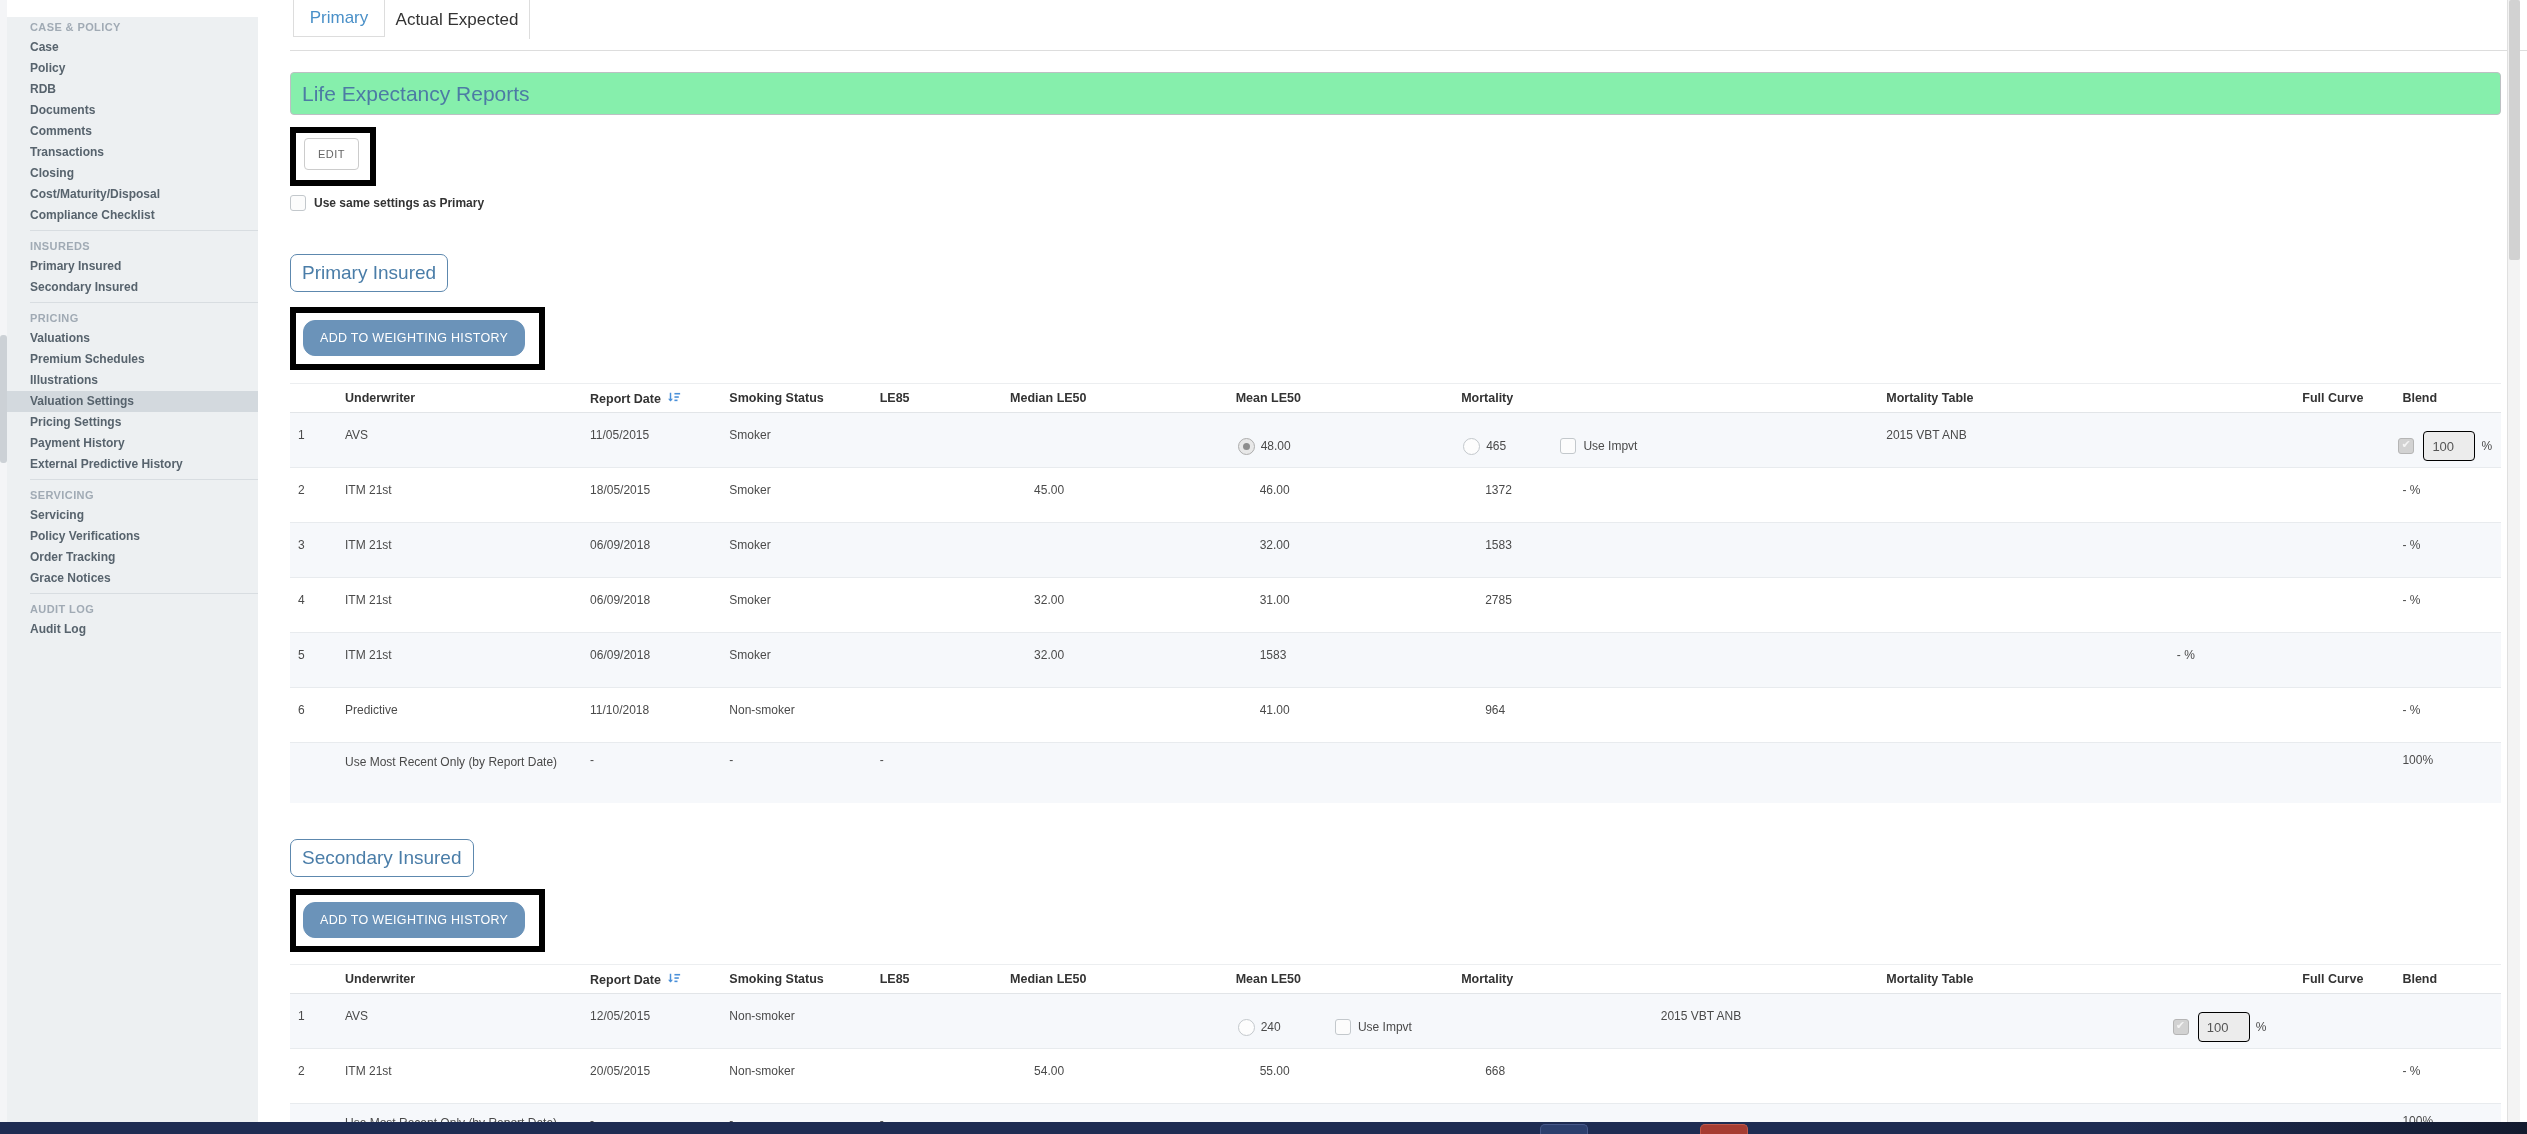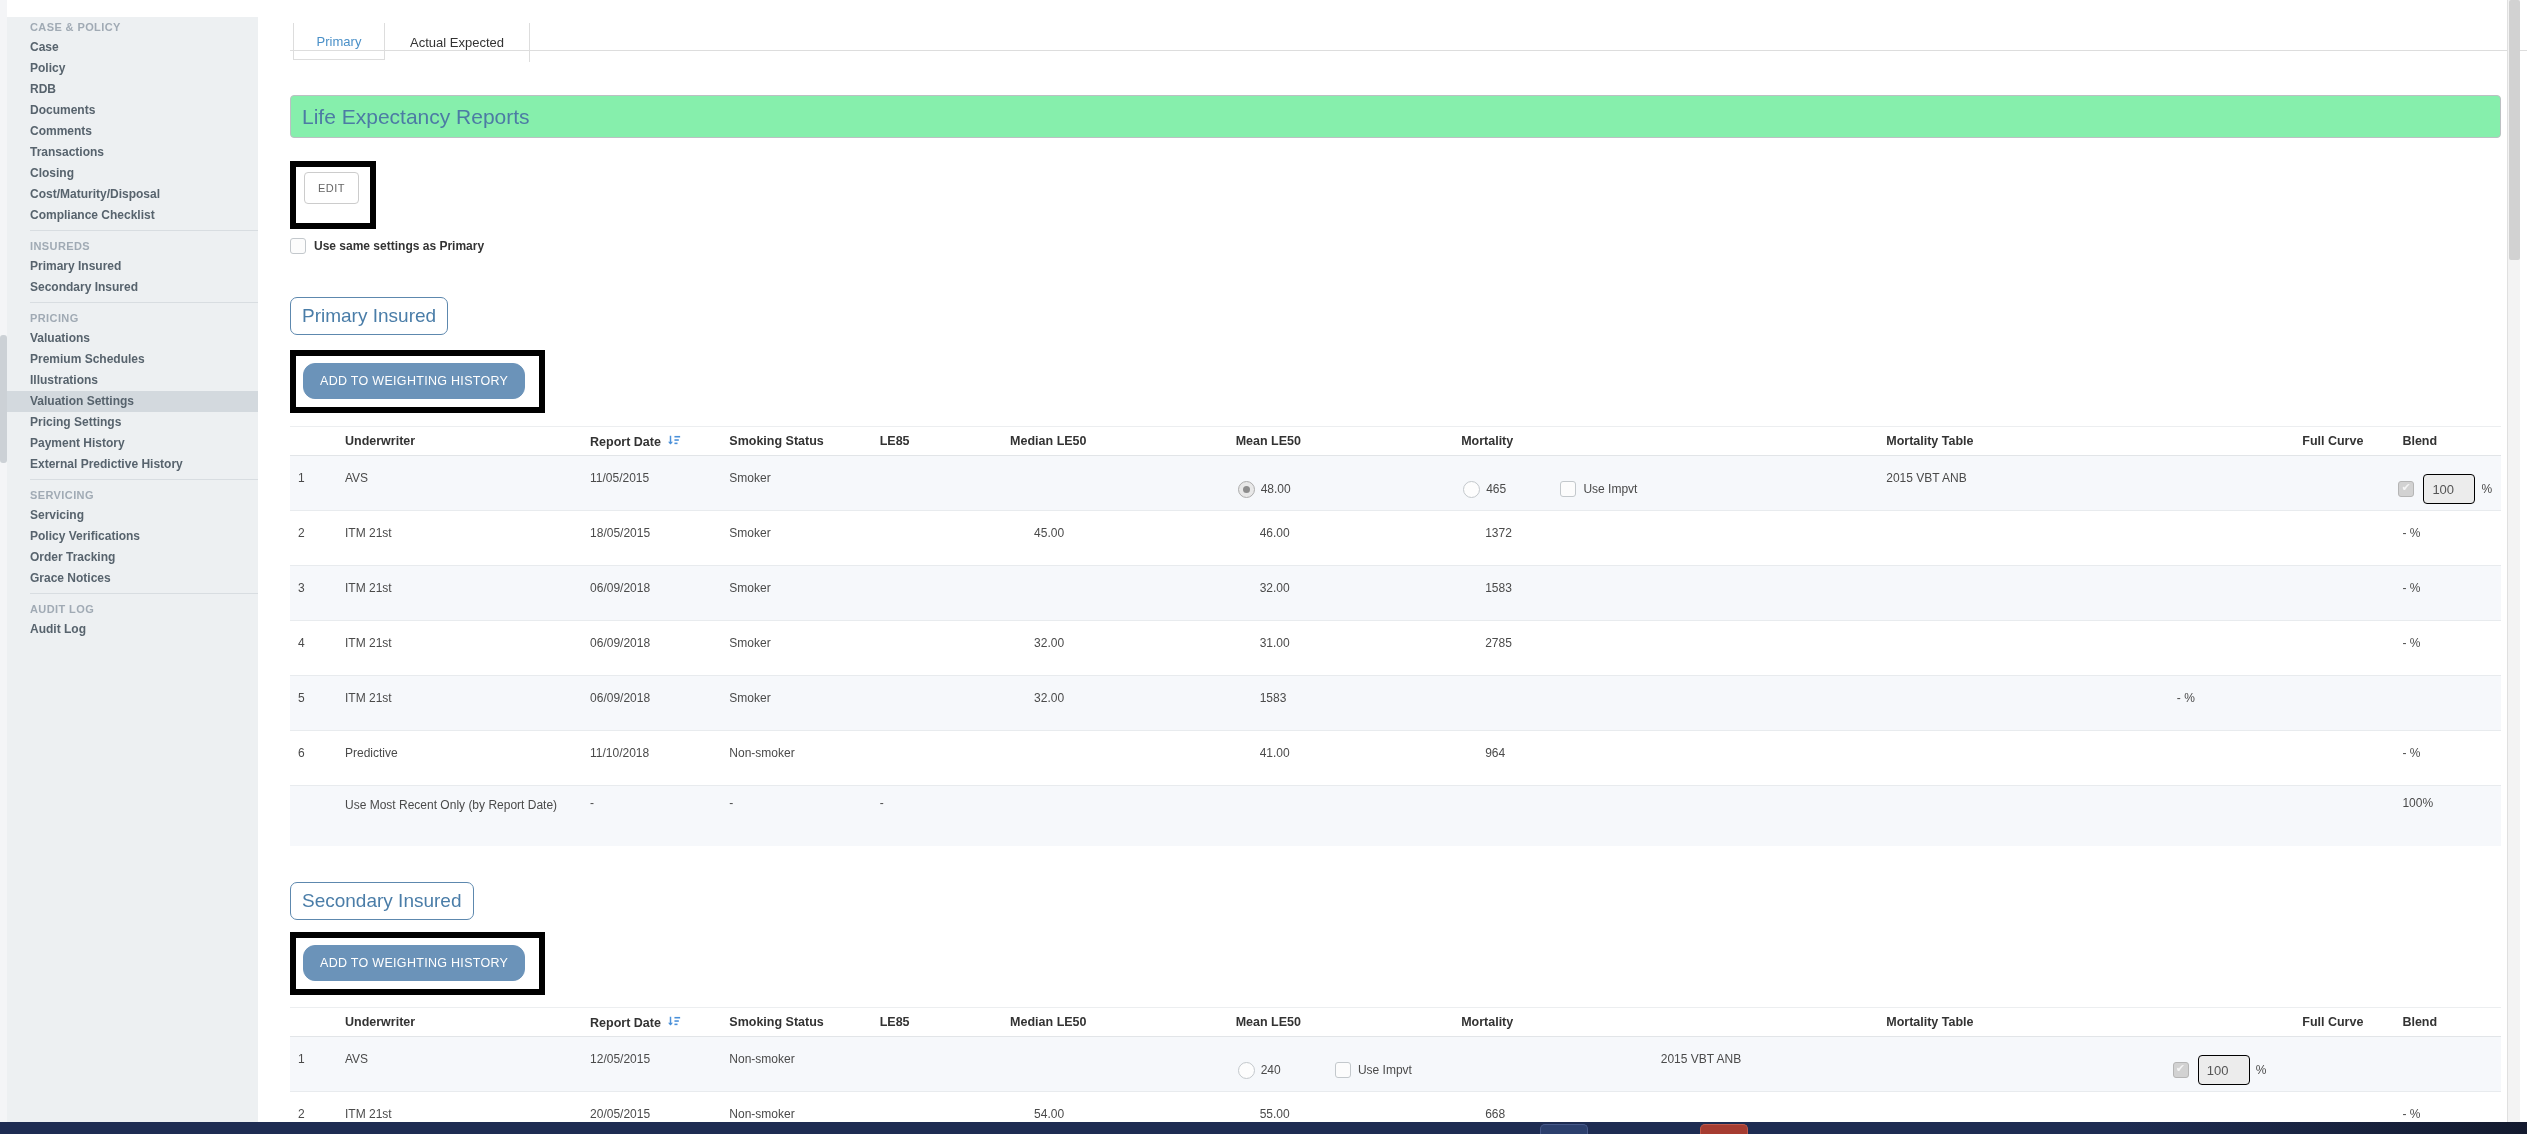--- a/index.html
+++ b/index.html
@@ -12,31 +12,31 @@
 
   
   .sidebar{position:absolute;left:7px;top:17px;width:251px;height:1122px;background:#edf0f2;box-sizing:border-box;padding-top:0;}
   .side-header{font-size:11px;font-weight:bold;color:#a0aab4;letter-spacing:.4px;line-height:20px;height:20px;padding-left:23px;}
   .side-item{font-size:12px;font-weight:bold;color:#57636d;line-height:21px;height:21px;padding-left:23px;cursor:pointer;white-space:nowrap;}
   .side-item.selected{background:#d3d9de;}
   .side-divider{border-top:1px solid #d8dde1;margin:4px 0 5px 23px;height:0;}
 
   
   .main{position:absolute;left:258px;top:0;width:2269px;box-sizing:border-box;padding:0 26px 0 32px;}
-  .tabs{display:flex;height:39px;margin-left:3px;font-size:13px;align-items:flex-start;margin-top:23px;}
+  .tabs{display:flex;height:39px;margin-left:3px;font-size:17px;align-items:flex-start;}
   .tab{display:flex;align-items:center;justify-content:center;box-sizing:border-box;cursor:pointer;background:#fff;}
   .tab-primary{color:#4a90c8;height:37px;width:92px;border-left:1px solid #ddd;border-right:1px solid #ddd;border-bottom:1px solid #ddd;}
   .tab-ae{color:#333;height:39px;width:145px;border-right:1px solid #ddd;}
   .tabs-divider{position:absolute;left:290px;top:50px;width:2237px;border-top:1px solid #ddd;}
 
   .title-bar{margin-top:33px;height:41px;line-height:41px;background:#86efac;border:1px solid #bcc0c3;border-radius:4px;
              padding-left:11px;font-size:21px;color:#4c7ba4;}
 
   .annotation{display:inline-block;border:6px solid #000;background:#fff;}
-  .annotation.edit{margin-top:23px;padding:5px 11px 19px 8px;}
+  .annotation.edit{margin-top:12px;padding:5px 11px 10px 8px;}
   .annotation.add{padding:7px 14px 8px 7px;}
   .edit-btn{background:#fff;border:1px solid #ccc;border-radius:4px;padding:9px 13px;font-size:11px;color:#666;
             letter-spacing:.5px;font-family:"Liberation Sans",sans-serif;cursor:pointer;}
   .add-btn{background:#6b93b9;border:1px solid #6b93b9;border-radius:12px;padding:10px 16px;font-size:12.5px;color:#fff;
            letter-spacing:.3px;font-family:"Liberation Sans",sans-serif;cursor:pointer;white-space:nowrap;}
 
   .same-settings{display:flex;align-items:center;margin-top:9px;cursor:pointer;}
   .same-settings .cb{margin-right:8px;}
   .same-settings-label{font-size:12px;font-weight:bold;color:#333;}
 

